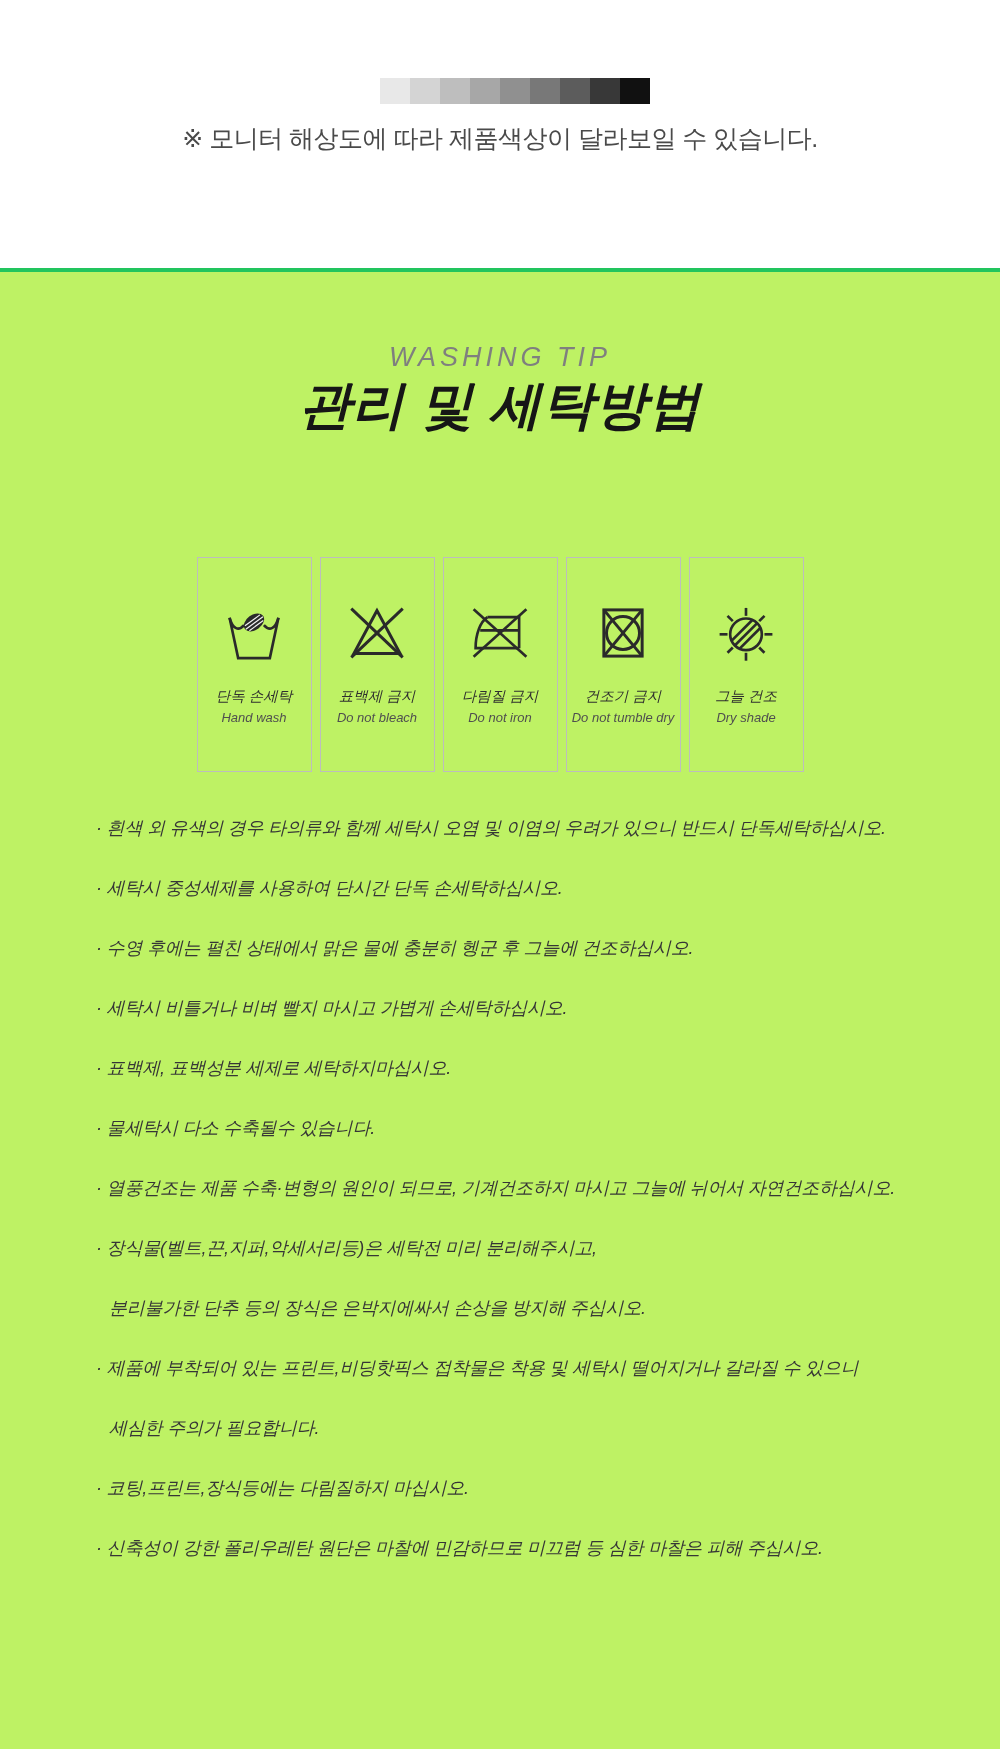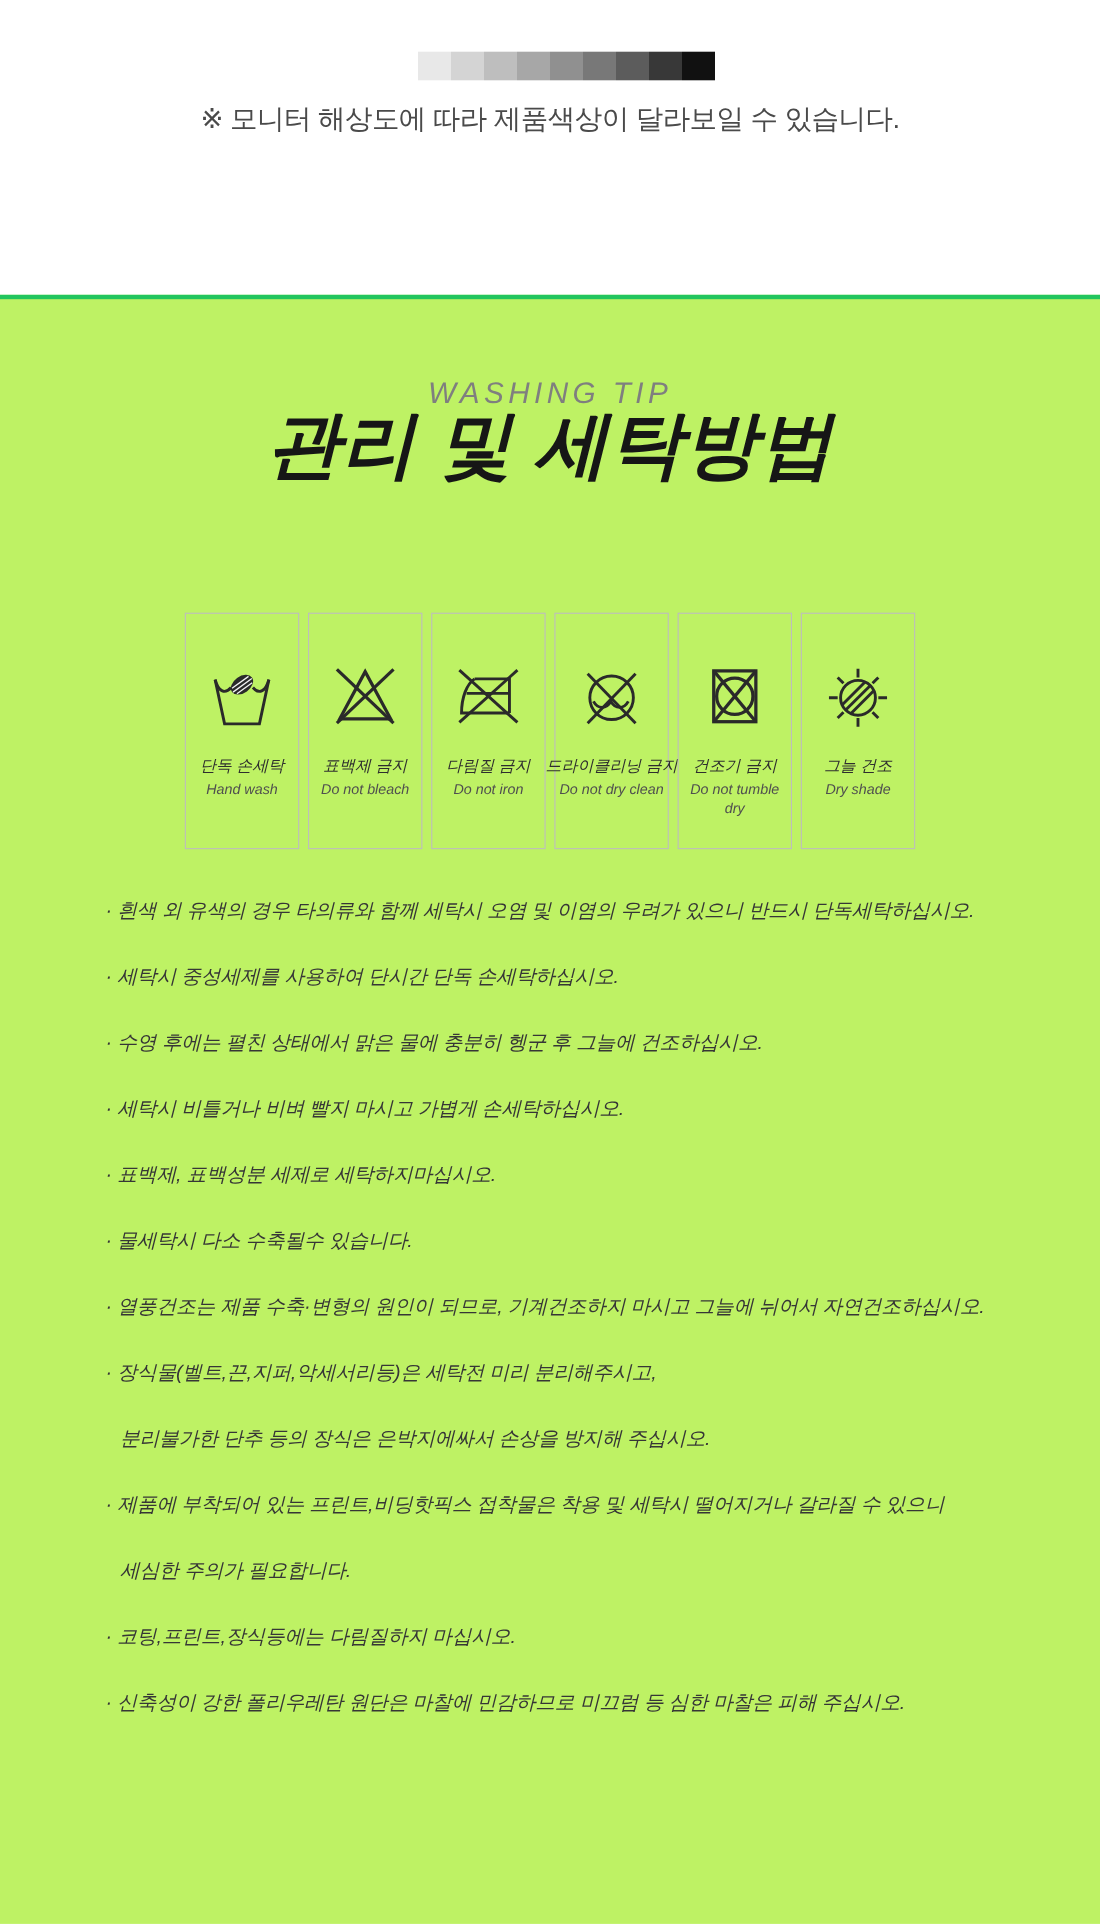--- a/index.html
+++ b/index.html
@@ -4,21 +4,21 @@
 <style>
   * { margin:0; padding:0; box-sizing:border-box; }
   html,body { width:1000px; }
   body {
     height:1749px;
     background:#ffffff;
     font-family:"Liberation Sans","DejaVu Sans",sans-serif;
     overflow:hidden;
   }
   
-  .top-area { height:268px; padding-top:47px; text-align:center; }
+  .top-area { height:268px; padding-top:78px; text-align:center; }
   .gs-bar { display:flex; width:300px; height:26px; margin:0 auto; }
   .gs-cell { flex:1 0 30px; height:26px; }
   .notice {
     margin-top:18px;
     font-size:25px;
     color:#4a4a4a;
     letter-spacing:-0.5px;
   }
   
   .wash-section {
@@ -32,35 +32,35 @@
     text-align:center;
     font-size:27px;
     font-weight:400;
     letter-spacing:4px;
     color:#7f7f7f;
     line-height:27px;
   }
   .sec-title {
     margin-top:8px;
     text-align:center;
-    font-size:67px;
+    font-size:52px;
     line-height:52px;
     font-weight:800;
     letter-spacing:1px;
     color:#161616;
   }
   
   .symbols-row {
     display:flex;
     justify-content:center;
     gap:8px;
     margin-top:126px;
   }
   .symbol-box {
-    width:104px;
+    width:115px;
     height:215px;
     border:1.5px solid #bdbdbd;
     display:flex;
     flex-direction:column;
     align-items:center;
   }
   .care-icon { margin-top:42px; width:66px; height:66px; flex:0 0 auto; }
   .care-icon svg { width:66px; height:66px; display:block; }
   .label-ko { margin-top:21px; font-size:14.5px; color:#2e2e2e; white-space:nowrap; }
   .label-en { margin-top:4px; font-size:13px; color:#4f4f4f; text-align:center; line-height:1.3; }
@@ -144,34 +144,20 @@
        <line x1="90" y1="14" x2="10" y2="86"></line>
             </g>
           </svg>
         </div>
         <div class="label-ko">다림질 금지</div>
         <div class="label-en">Do not iron</div>
       </div>
       <div class="symbol-box">
         <div class="care-icon">
           <svg viewBox="0 0 100 100">
-            <g fill="none" stroke="#2a2a2a" stroke-width="4">
-       <circle cx="50" cy="52" r="30"></circle>
-       <path d="M25,57 C31,68 43,68 49,57 C55,68 67,68 73,57"></path>
-       <line x1="17" y1="19" x2="83" y2="87"></line>
-       <line x1="83" y1="19" x2="17" y2="87"></line>
-            </g>
-          </svg>
-        </div>
-        <div class="label-ko">드라이클리닝 금지</div>
-        <div class="label-en">Do not dry clean</div>
-      </div>
-      <div class="symbol-box">
-        <div class="care-icon">
-          <svg viewBox="0 0 100 100">
             <g fill="none" stroke="#2a2a2a" stroke-width="4.5">
        <rect x="21" y="15" width="58" height="70"></rect>
        <circle cx="50" cy="50" r="25"></circle>
        <line x1="21" y1="15" x2="79" y2="85"></line>
        <line x1="79" y1="15" x2="21" y2="85"></line>
             </g>
           </svg>
         </div>
         <div class="label-ko">건조기 금지</div>
         <div class="label-en">Do not tumble dry</div>

